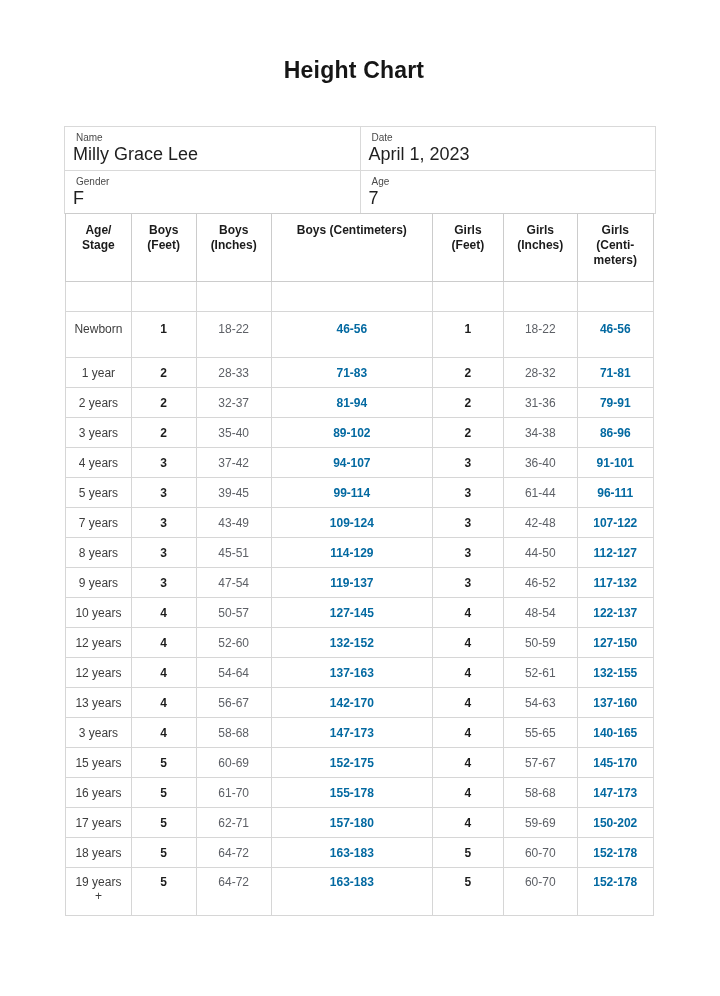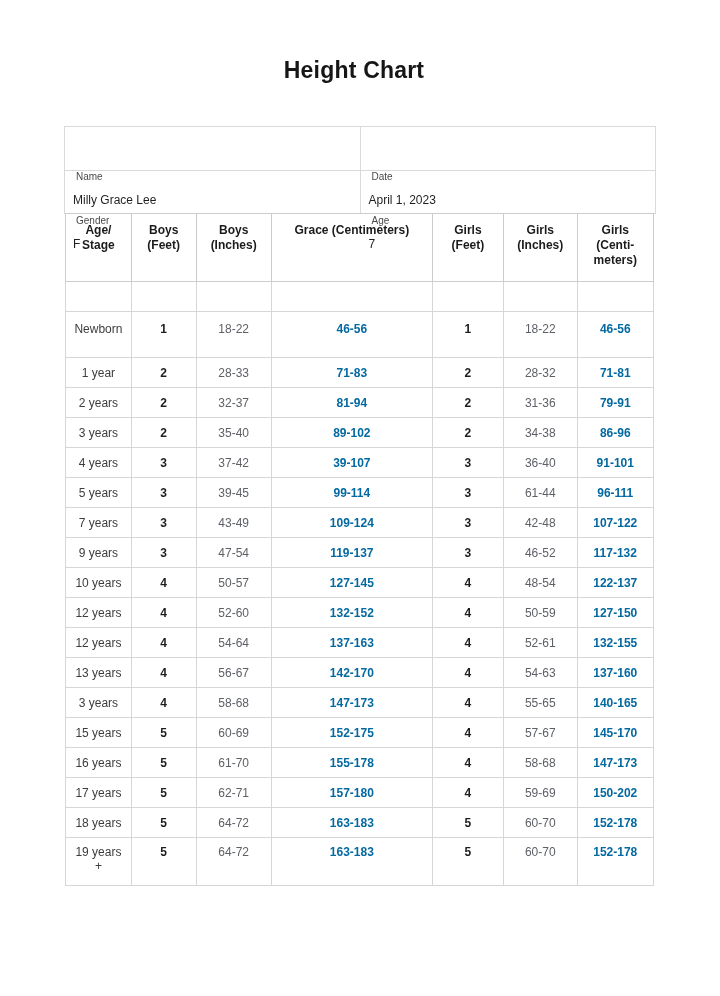--- a/index.html
+++ b/index.html
@@ -39,27 +39,26 @@
     border-right: 1px solid #d9d9d9;
     border-bottom: 1px solid #d9d9d9;
     height: 43.5px;
     padding: 5px 6px 0 8px;
   }
   .form-label {
     font-size: 10px;
     color: #4a4a4a;
     padding-left: 3px;
     line-height: 12px;
-    margin-top: 39px;
   }
   .form-value {
-    font-size: 12px;
+    font-size: 18px;
     color: #1f1f1f;
     line-height: 19px;
-    margin-top: 8px;
+    margin-top: 1px;
   }
 
   
   .height-table {
     position: absolute;
     left: 65px; top: 213px;
     width: 589px;
     border-collapse: collapse;
     table-layout: fixed;
   }
@@ -138,21 +137,21 @@
         <col class="col-gcm">
     </colgroup>
     <thead>
       <tr>
         <th>Age/
 Stage</th>
         <th>Boys
 (Feet)</th>
         <th>Boys
 (Inches)</th>
-        <th>Grace (Centimeters)</th>
+        <th>Boys (Centimeters)</th>
         <th>Girls
 (Feet)</th>
         <th>Girls
 (Inches)</th>
         <th>Girls
 (Centi-
 meters)</th>
       </tr>
     </thead>
     <tbody>
@@ -198,21 +197,21 @@
           <td class="c-inches">35-40</td>
           <td class="c-cm">89-102</td>
           <td class="c-feet">2</td>
           <td class="c-inches">34-38</td>
           <td class="c-cm">86-96</td>
         </tr>
         <tr>
           <td class="c-age">4 years</td>
           <td class="c-feet">3</td>
           <td class="c-inches">37-42</td>
-          <td class="c-cm">39-107</td>
+          <td class="c-cm">94-107</td>
           <td class="c-feet">3</td>
           <td class="c-inches">36-40</td>
           <td class="c-cm">91-101</td>
         </tr>
         <tr>
           <td class="c-age">5 years</td>
           <td class="c-feet">3</td>
           <td class="c-inches">39-45</td>
           <td class="c-cm">99-114</td>
           <td class="c-feet">3</td>
@@ -220,20 +219,29 @@
           <td class="c-cm">96-111</td>
         </tr>
         <tr>
           <td class="c-age">7 years</td>
           <td class="c-feet">3</td>
           <td class="c-inches">43-49</td>
           <td class="c-cm">109-124</td>
           <td class="c-feet">3</td>
           <td class="c-inches">42-48</td>
           <td class="c-cm">107-122</td>
+        </tr>
+        <tr>
+          <td class="c-age">8 years</td>
+          <td class="c-feet">3</td>
+          <td class="c-inches">45-51</td>
+          <td class="c-cm">114-129</td>
+          <td class="c-feet">3</td>
+          <td class="c-inches">44-50</td>
+          <td class="c-cm">112-127</td>
         </tr>
         <tr>
           <td class="c-age">9 years</td>
           <td class="c-feet">3</td>
           <td class="c-inches">47-54</td>
           <td class="c-cm">119-137</td>
           <td class="c-feet">3</td>
           <td class="c-inches">46-52</td>
           <td class="c-cm">117-132</td>
         </tr>

